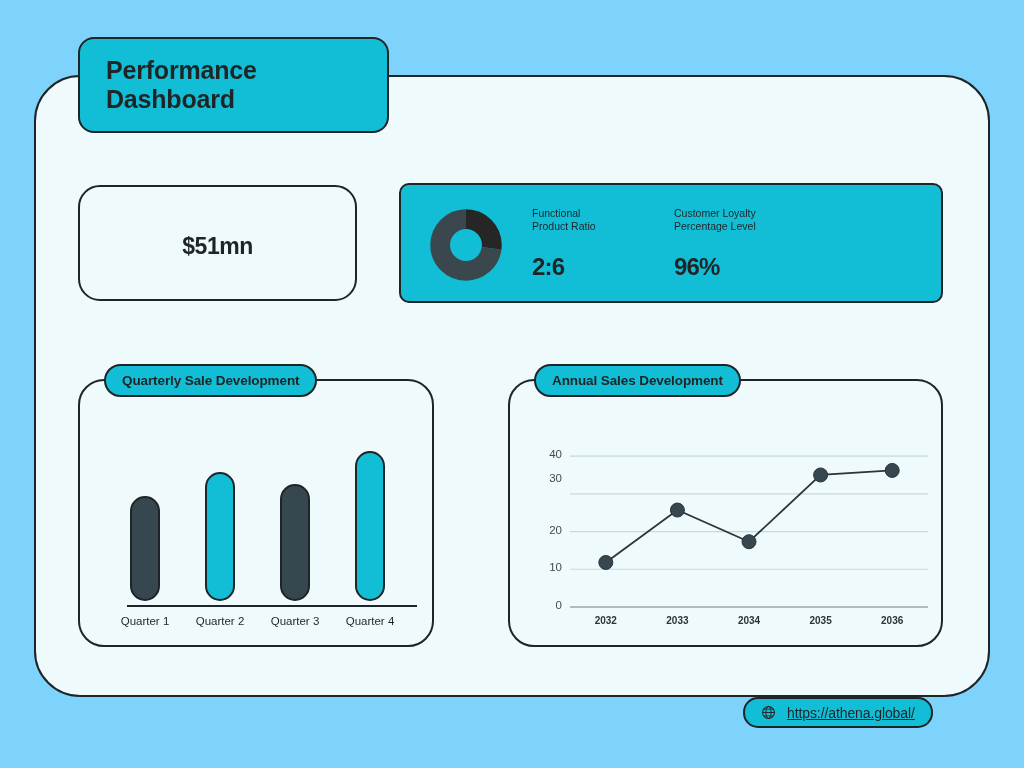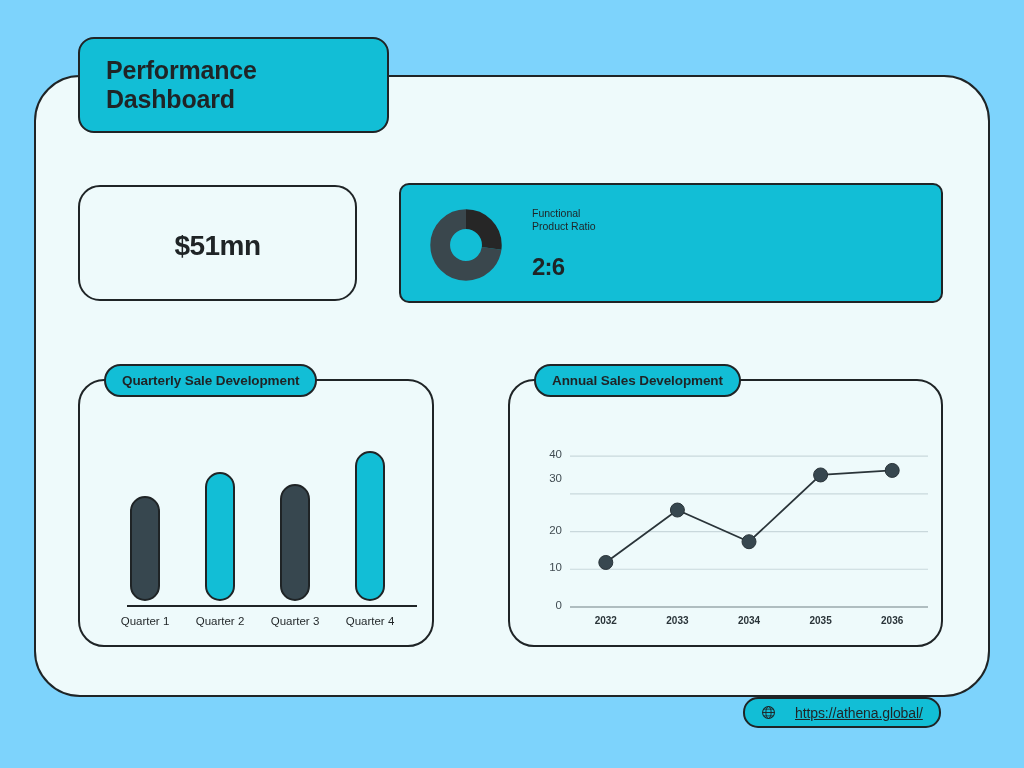--- a/index.html
+++ b/index.html
@@ -46,21 +46,21 @@
     left: 78px; top: 185px;
     width: 279px; height: 116px;
     background: #eefafb;
     border: 2.5px solid #1f2426;
     border-radius: 22px;
     box-sizing: border-box;
     display: flex; flex-direction: column;
     align-items: center; justify-content: center;
   }
   .rev-label { font-size: 21px; font-weight: bold; color: #1f2426; letter-spacing: -0.2px; }
-  .rev-value { font-size: 28px; font-weight: bold; color: #1f2426; margin-top: 6px; letter-spacing: -0.5px; }
+  .rev-value { font-size: 23px; font-weight: bold; color: #1f2426; margin-top: 6px; letter-spacing: -0.5px; }
 
   
   .kpi-panel {
     position: absolute;
     left: 399px; top: 183px;
     width: 544px; height: 120px;
     background: #12bed6;
     border: 2.5px solid #1f2426;
     border-radius: 10px;
     box-sizing: border-box;
@@ -138,21 +138,21 @@
 
   
   .url-badge {
     position: absolute;
     left: 743px; top: 697px;
     height: 31px;
     background: #12bed6;
     border: 2.5px solid #1f2426;
     border-radius: 15px;
     box-sizing: border-box;
-    display: flex; align-items: center; gap: 19px;
+    display: flex; align-items: center; gap: 11px;
     padding: 0 16px;
     z-index: 6;
   }
   .url-badge .txt {
     font-size: 14px; color: #1f2426; text-decoration: underline;
     letter-spacing: -0.1px; white-space: nowrap;
   }
 </style>
 </head>
 <body>
@@ -175,20 +175,25 @@
 
       <circle cx="50" cy="50" r="34" fill="none" stroke="#3A474D" stroke-width="26" stroke-dasharray="155.9 213.6" stroke-dashoffset="-57.7" transform="rotate(-90 50 50)"></circle>
 
       <circle cx="50" cy="50" r="34" fill="none" stroke="#262626" stroke-width="26" stroke-dasharray="57.7 213.6" stroke-dashoffset="0" transform="rotate(-90 50 50)"></circle>
     </svg>
 
     <div class="kpi kpi-1">
       <div class="kpi-label">Functional
 Product Ratio</div>
       <div class="kpi-value">2:6</div>
+    </div>
+    <div class="kpi kpi-2">
+      <div class="kpi-label">Customer Loyalty
+Percentage Level</div>
+      <div class="kpi-value">96%</div>
     </div>
   </div>
 
   <div class="chart-card card-bar">
     <div class="bars-area">
       <div class="bar" style="left: 50px; height: 105.4px; top: 114.6px; background: rgb(55, 71, 79);"></div>
       <div class="bar" style="left: 125px; height: 129.2px; top: 90.8px; background: rgb(18, 190, 214);"></div>
       <div class="bar" style="left: 200px; height: 117.3px; top: 102.7px; background: rgb(55, 71, 79);"></div>
       <div class="bar" style="left: 275px; height: 149.6px; top: 70.4px; background: rgb(18, 190, 214);"></div>
 

